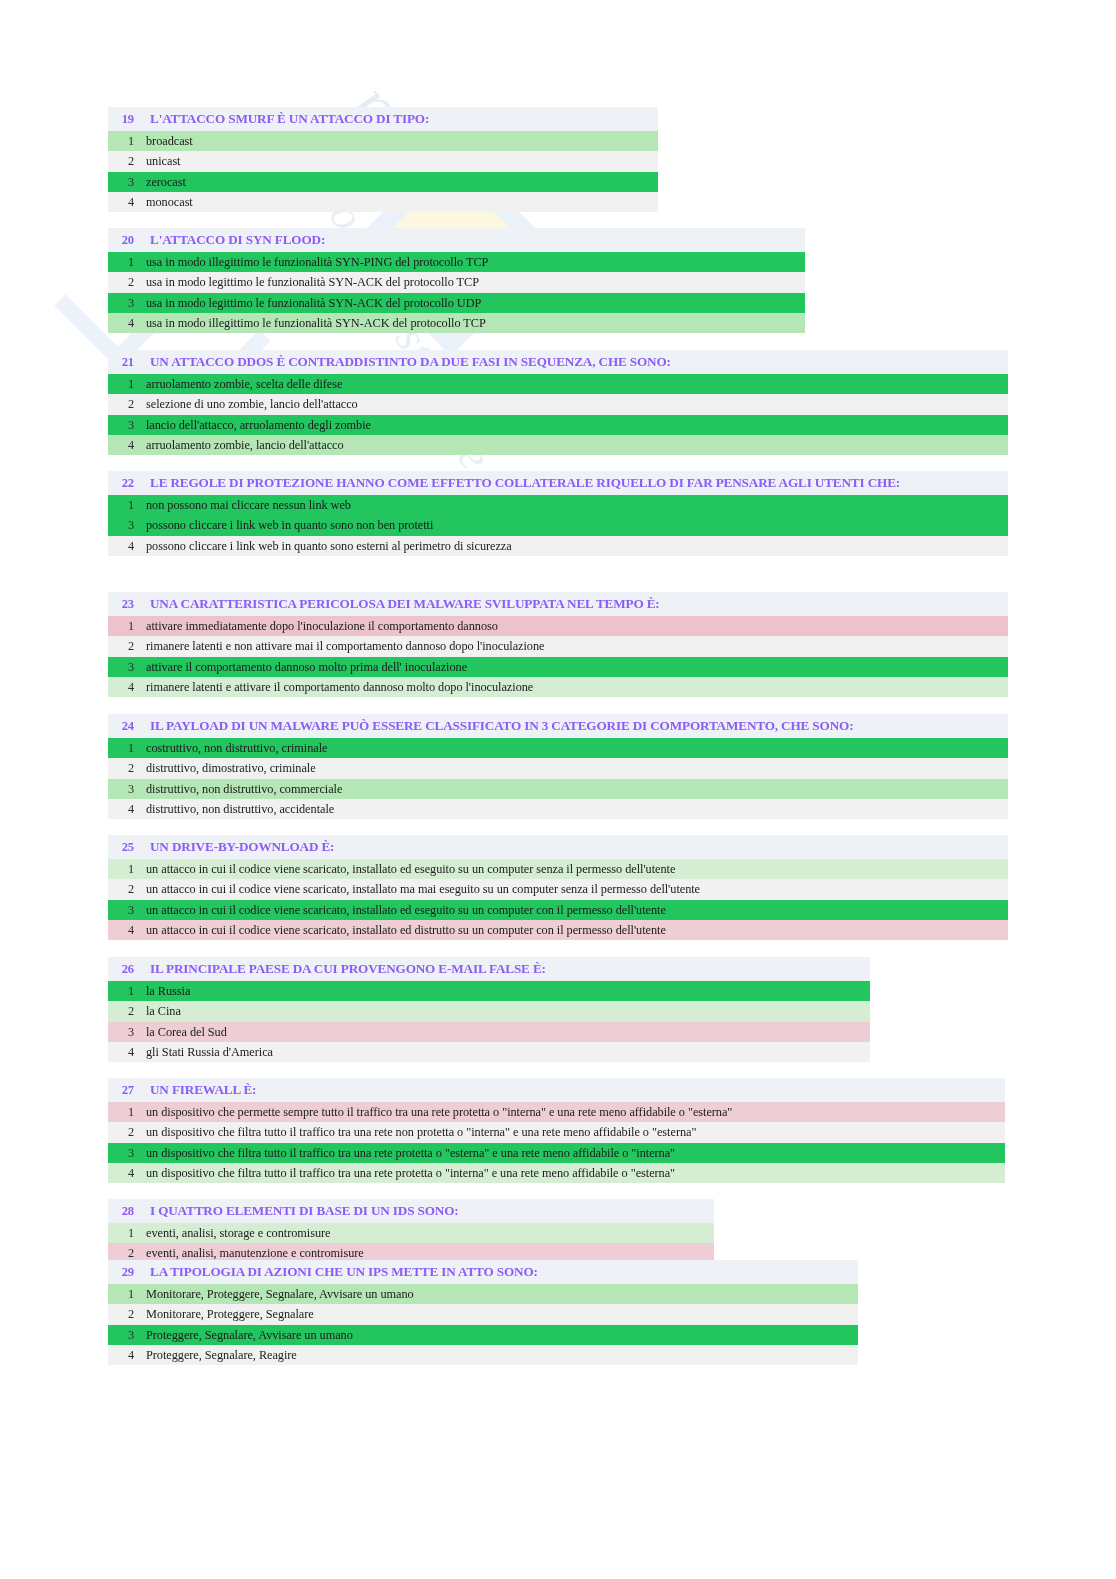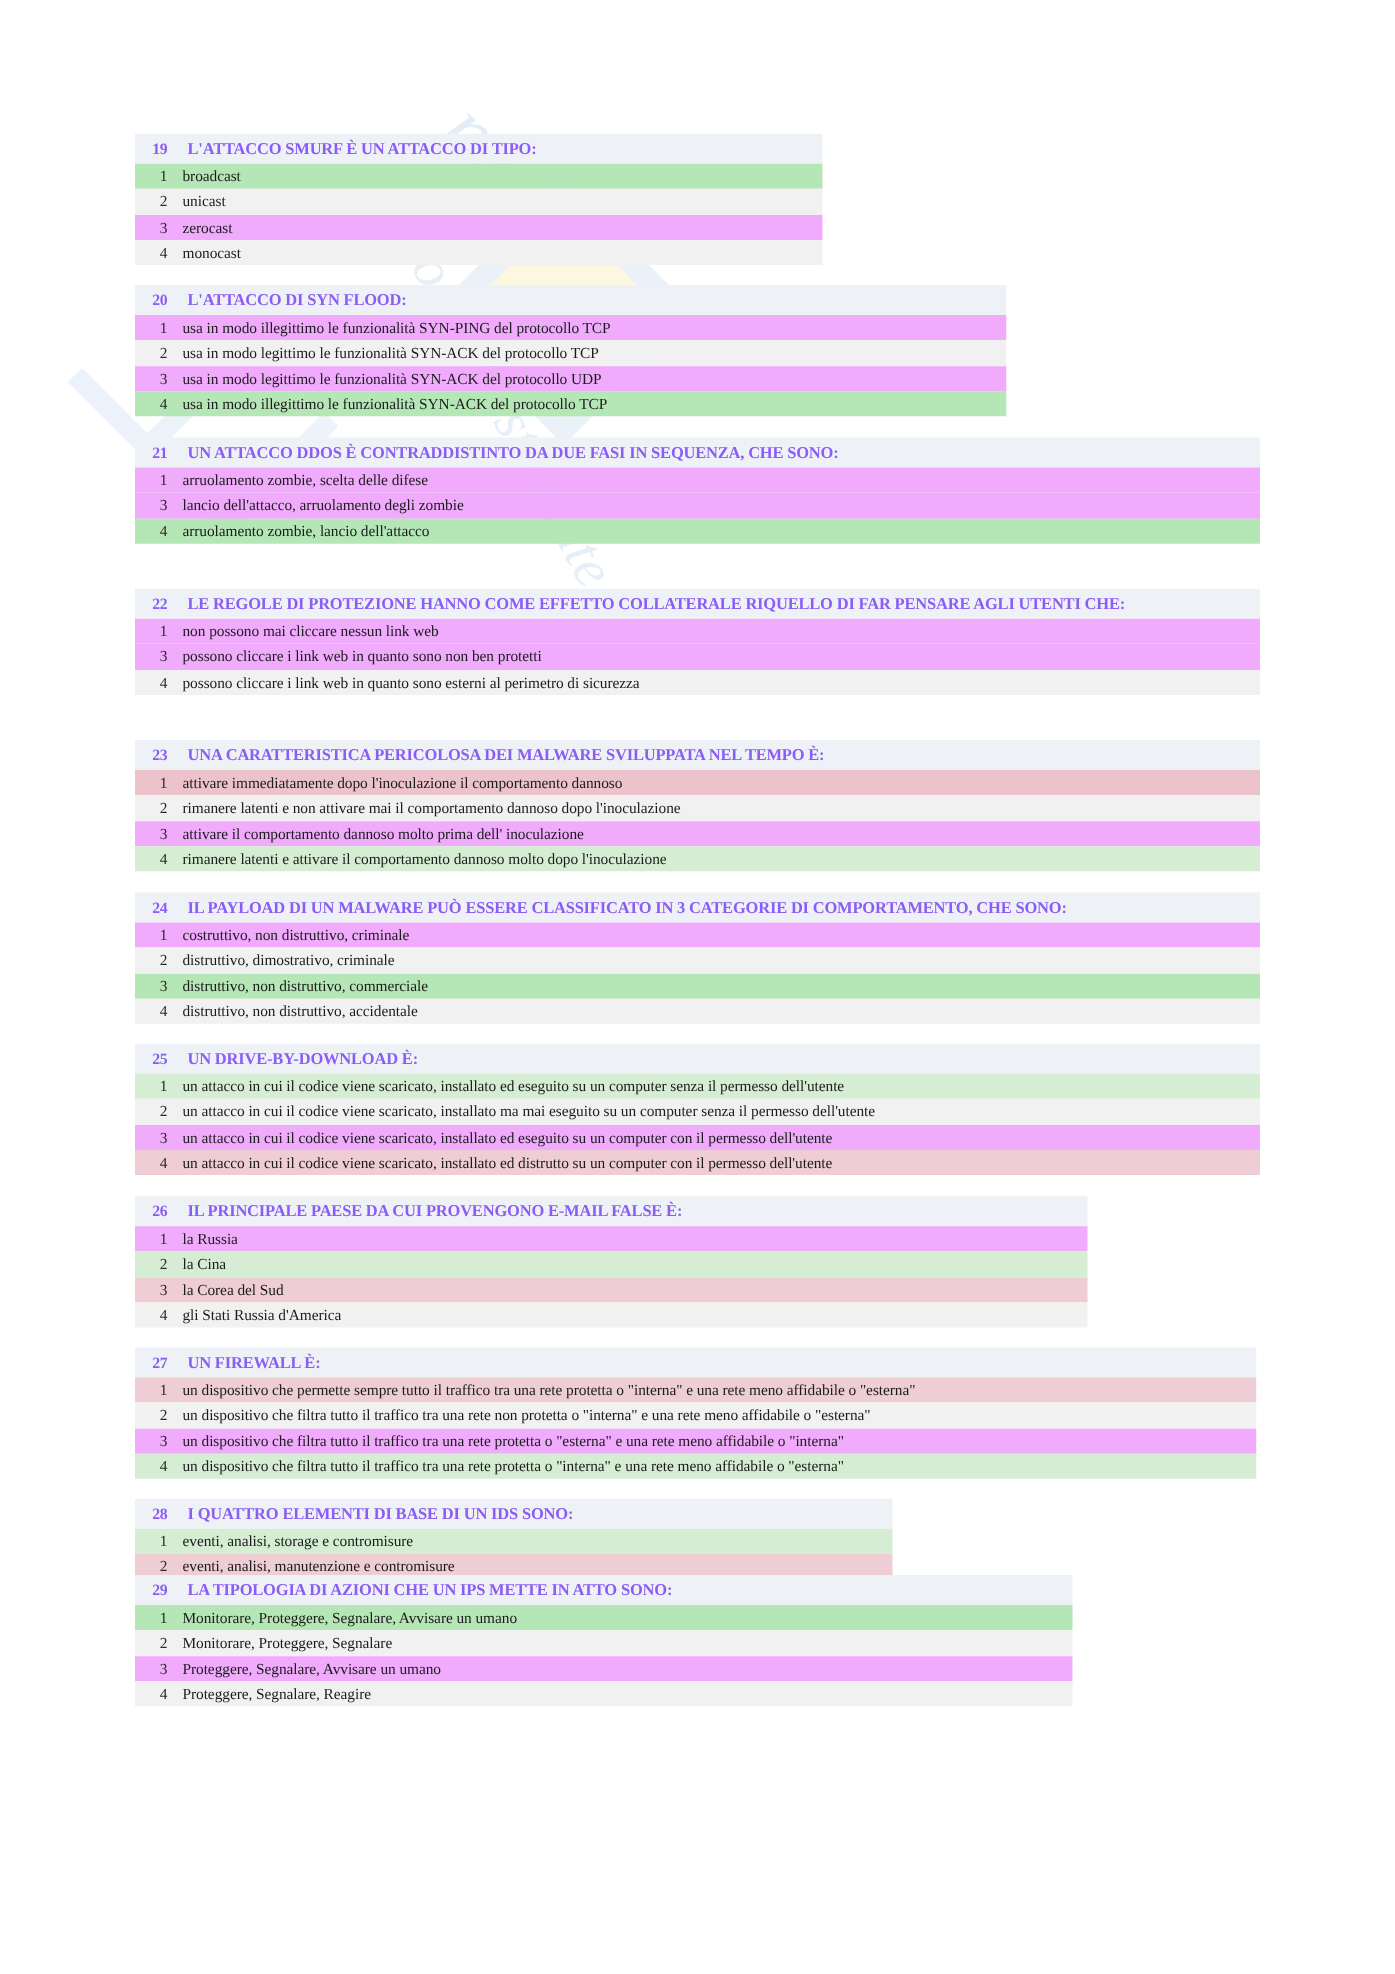--- a/index.html
+++ b/index.html
@@ -78,21 +78,21 @@
     width: 26px;
     text-align: right;
     color: #2a2a2a;
   }
   .arow .atext {
     display: inline-block;
     margin-left: 12px;
   }
 
   
-  .bg-odd   { background: #f0abfc; }
+  .bg-odd   { background: #22c55e; }
   .bg-even  { background: #f1f1f1; font-family: Liberation Serif, serif; }
   .bg-green { background: #b5e6b5; }
   .bg-green-soft { background: #d5edd3; }
   .bg-pink  { background: #ecc3cb; }
   .bg-pink-soft { background: #eecdd4; }
 </style>
 </head>
 <body>
 
 <svg id="watermark" viewBox="0 0 1116 1579" xmlns="http://www.w3.org/2000/svg">
@@ -123,20 +123,21 @@
     <div class="qblock" style="top: 228px; width: 697px;">
       <div class="qheader"><span class="qnum">20</span><span class="qtext">L'ATTACCO DI SYN FLOOD:</span></div>
       <div class="arow bg-odd"><span class="anum">1</span><span class="atext">usa in modo illegittimo le funzionalità SYN-PING del protocollo TCP</span></div>
       <div class="arow bg-even"><span class="anum">2</span><span class="atext">usa in modo legittimo le funzionalità SYN-ACK del protocollo TCP</span></div>
       <div class="arow bg-odd"><span class="anum">3</span><span class="atext">usa in modo legittimo le funzionalità SYN-ACK del protocollo UDP</span></div>
       <div class="arow bg-green"><span class="anum">4</span><span class="atext">usa in modo illegittimo le funzionalità SYN-ACK del protocollo TCP</span></div>
     </div>
     <div class="qblock" style="top: 350px; width: 900px;">
       <div class="qheader"><span class="qnum">21</span><span class="qtext">UN ATTACCO DDOS È CONTRADDISTINTO DA DUE FASI IN SEQUENZA, CHE SONO:</span></div>
       <div class="arow bg-odd"><span class="anum">1</span><span class="atext">arruolamento zombie, scelta delle difese</span></div>
+      <div class="arow bg-even"><span class="anum">2</span><span class="atext">selezione di uno zombie, lancio dell'attacco</span></div>
       <div class="arow bg-odd"><span class="anum">3</span><span class="atext">lancio dell'attacco, arruolamento degli zombie</span></div>
       <div class="arow bg-green"><span class="anum">4</span><span class="atext">arruolamento zombie, lancio dell'attacco</span></div>
     </div>
     <div class="qblock" style="top: 471px; width: 900px;">
       <div class="qheader"><span class="qnum">22</span><span class="qtext">LE REGOLE DI PROTEZIONE HANNO COME EFFETTO COLLATERALE RIQUELLO DI FAR PENSARE AGLI UTENTI CHE:</span></div>
       <div class="arow bg-odd"><span class="anum">1</span><span class="atext">non possono mai cliccare nessun link web</span></div>
       <div class="arow bg-odd"><span class="anum">3</span><span class="atext">possono cliccare i link web in quanto sono non ben protetti</span></div>
       <div class="arow bg-even"><span class="anum">4</span><span class="atext">possono cliccare i link web in quanto sono esterni al perimetro di sicurezza</span></div>
     </div>
     <div class="qblock" style="top: 592px; width: 900px;">

